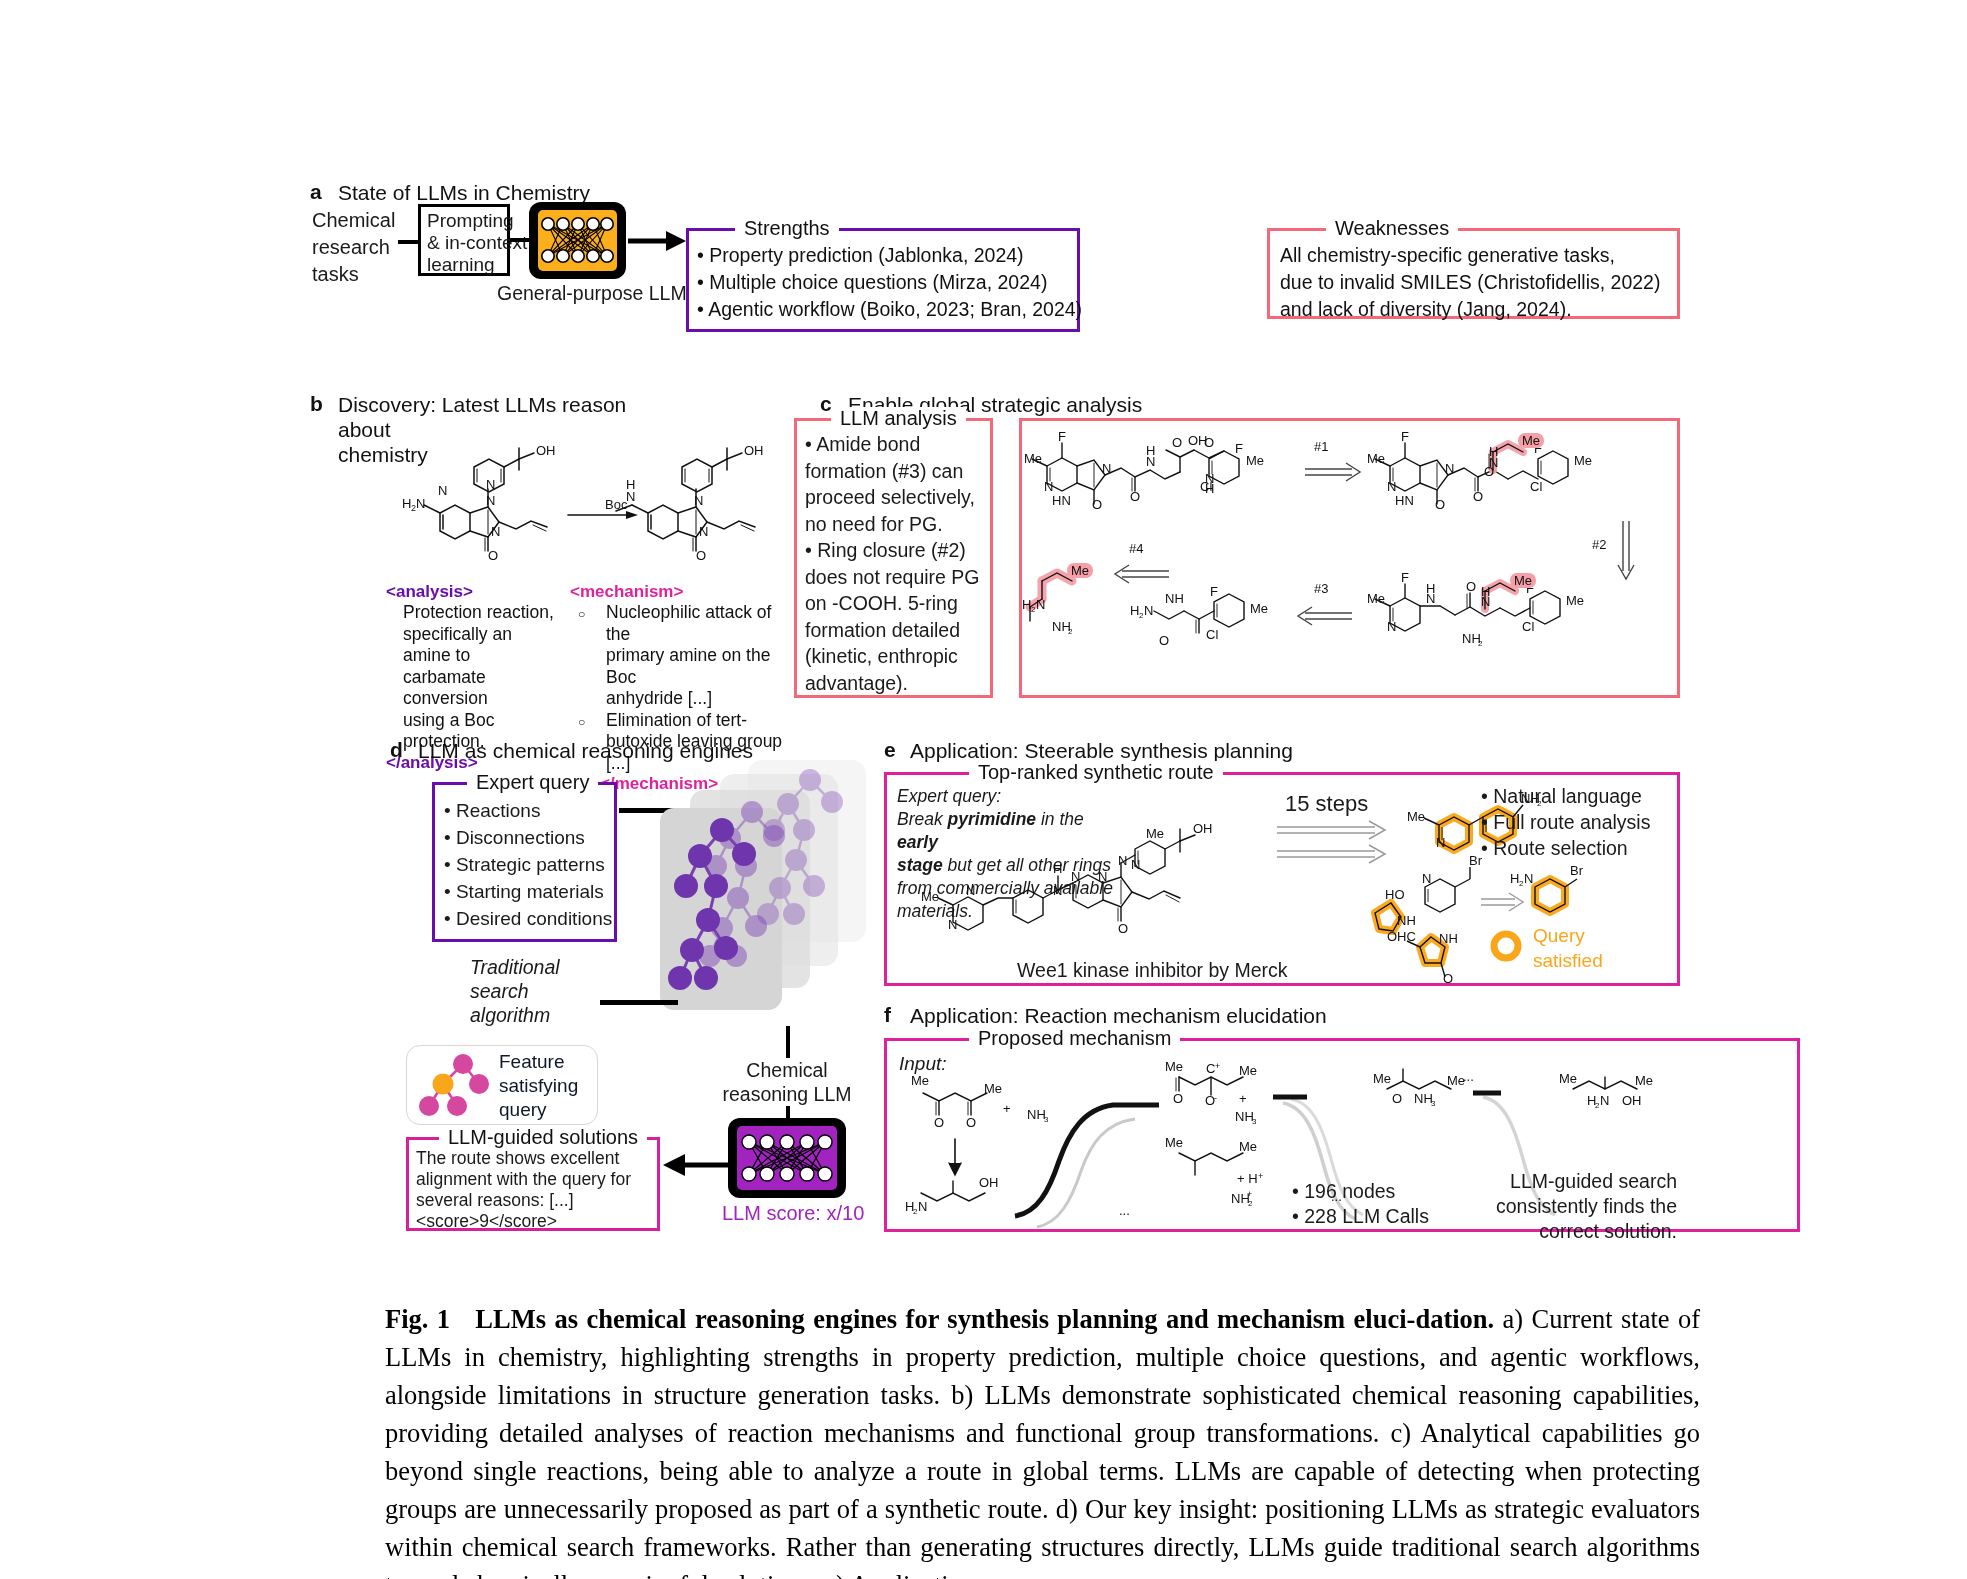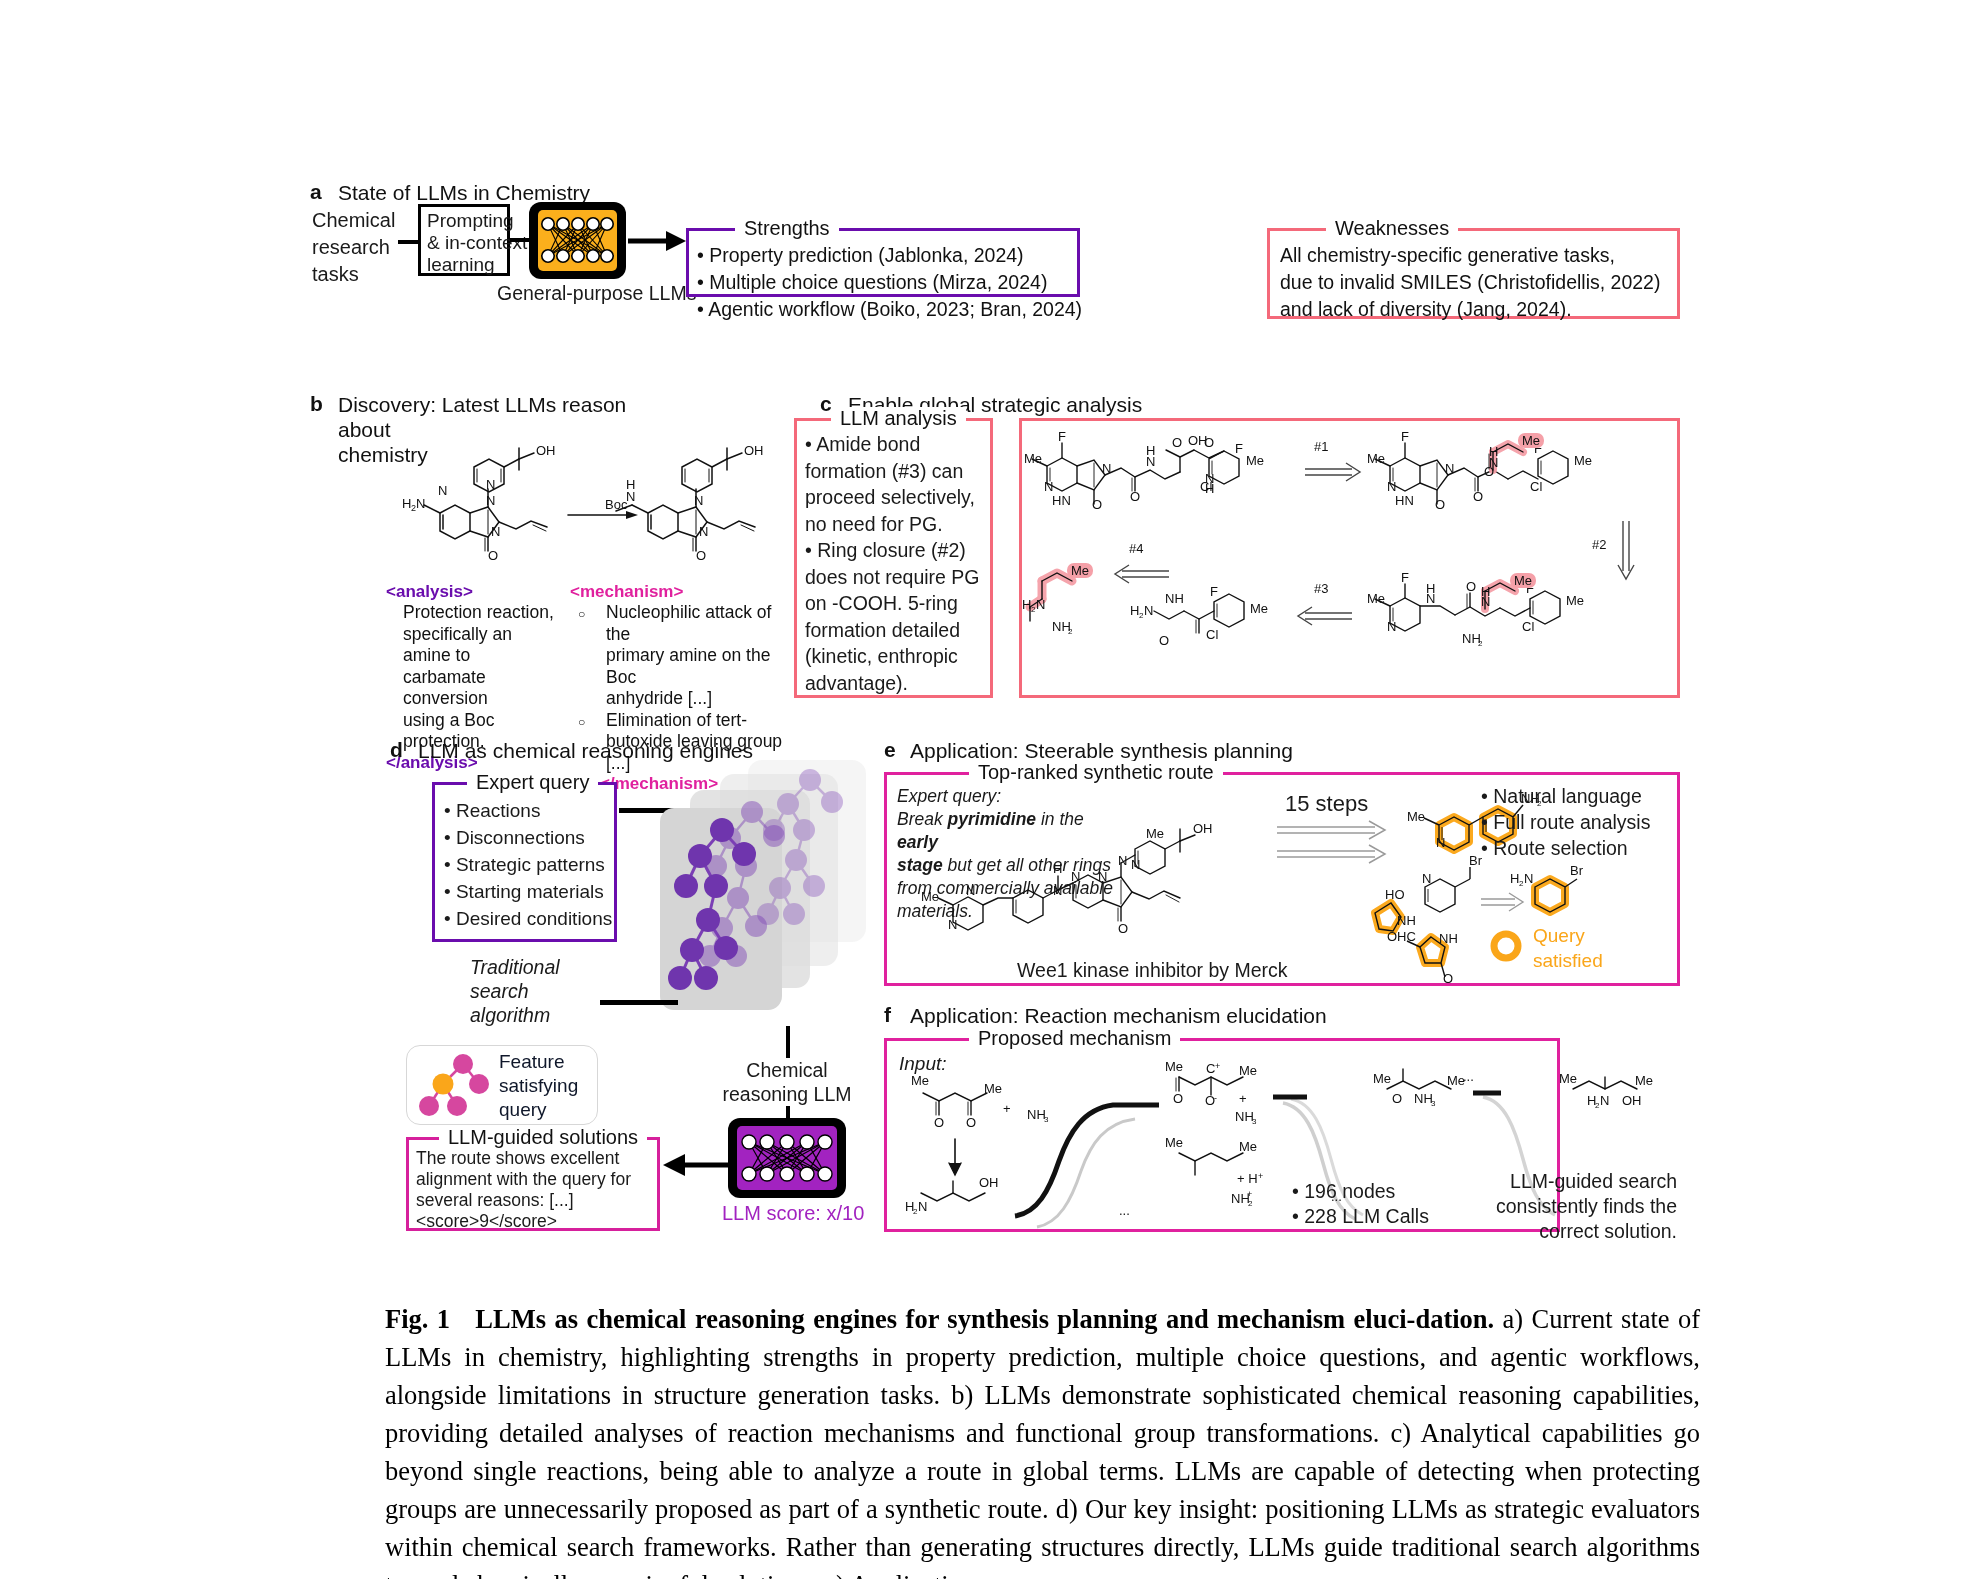--- a/index.html
+++ b/index.html
@@ -110,21 +110,21 @@
       </g>
     </svg>
   </div>
   <div class="abs" style="left:497px;top:282px;font-size:19.5px;">General-purpose LLMs</div>
 
   <svg class="abs" style="left:628px;top:228px;" width="58" height="26">
     <line x1="0" y1="13" x2="40" y2="13" stroke="#000" stroke-width="5"></line>
     <polygon points="38,3 58,13 38,23" fill="#000"></polygon>
   </svg>
 
-  <div class="fbox b-purple" style="left:686px;top:228px;width:394px;height:69px;">
+  <div class="fbox b-purple" style="left:686px;top:228px;width:394px;height:104px;">
     <div class="fbtitle" style="left:46px;">Strengths</div>
     <div class="blist" style="position:absolute;left:8px;top:11px;">
       <div>• Property prediction (Jablonka, 2024)</div>
       <div>• Multiple choice questions (Mirza, 2024)</div>
       <div>• Agentic workflow (Boiko, 2023; Bran, 2024)</div>
     </div>
   </div>
 
   <div class="fbox b-red" style="left:1267px;top:228px;width:413px;height:91px;">
     <div class="fbtitle" style="left:56px;">Weaknesses</div>
@@ -834,21 +834,21 @@
     </div>
   </div>
 
   <div class="abs" style="left:884px;top:1003px;">
     <span class="plet">f</span>
   </div>
   <div class="abs" style="left:910px;top:1003px;">
     <span class="ptitle">Application: Reaction mechanism elucidation</span>
   </div>
 
-  <div class="fbox b-magenta" style="left:884px;top:1038px;width:676px;height:194px;">
+  <div class="fbox b-magenta" style="left:884px;top:1038px;width:916px;height:194px;">
     <div class="fbtitle" style="left:82px;">Proposed mechanism</div>
 
     <div class="abs ital" style="left:12px;top:12px;font-size:19px;">Input:</div>
 
     <svg class="abs" style="left:0;top:0;" width="790" height="188" viewBox="0 0 790 188">
 
       <g stroke="#111" stroke-width="1.4" fill="none" stroke-linecap="round">
         <polyline points="36,52 52,60 68,52 84,60 100,52"></polyline>
         <line x1="52" y1="60" x2="52" y2="74"></line>
           <line x1="49" y1="61" x2="49" y2="74" stroke-width="0.9"></line>

